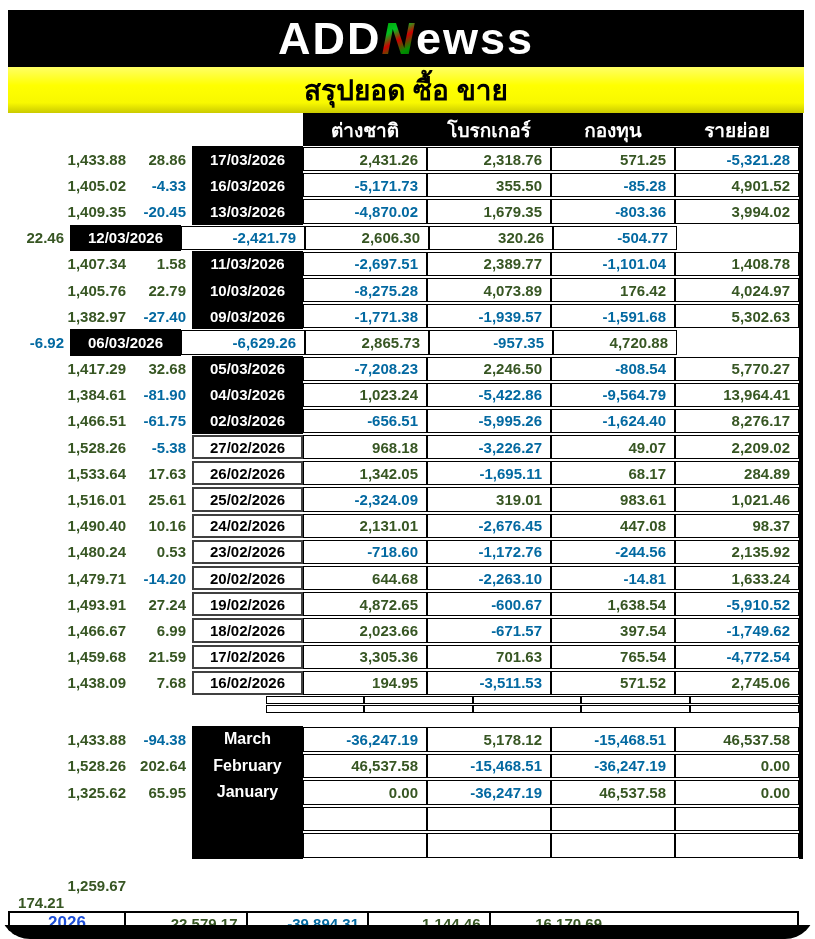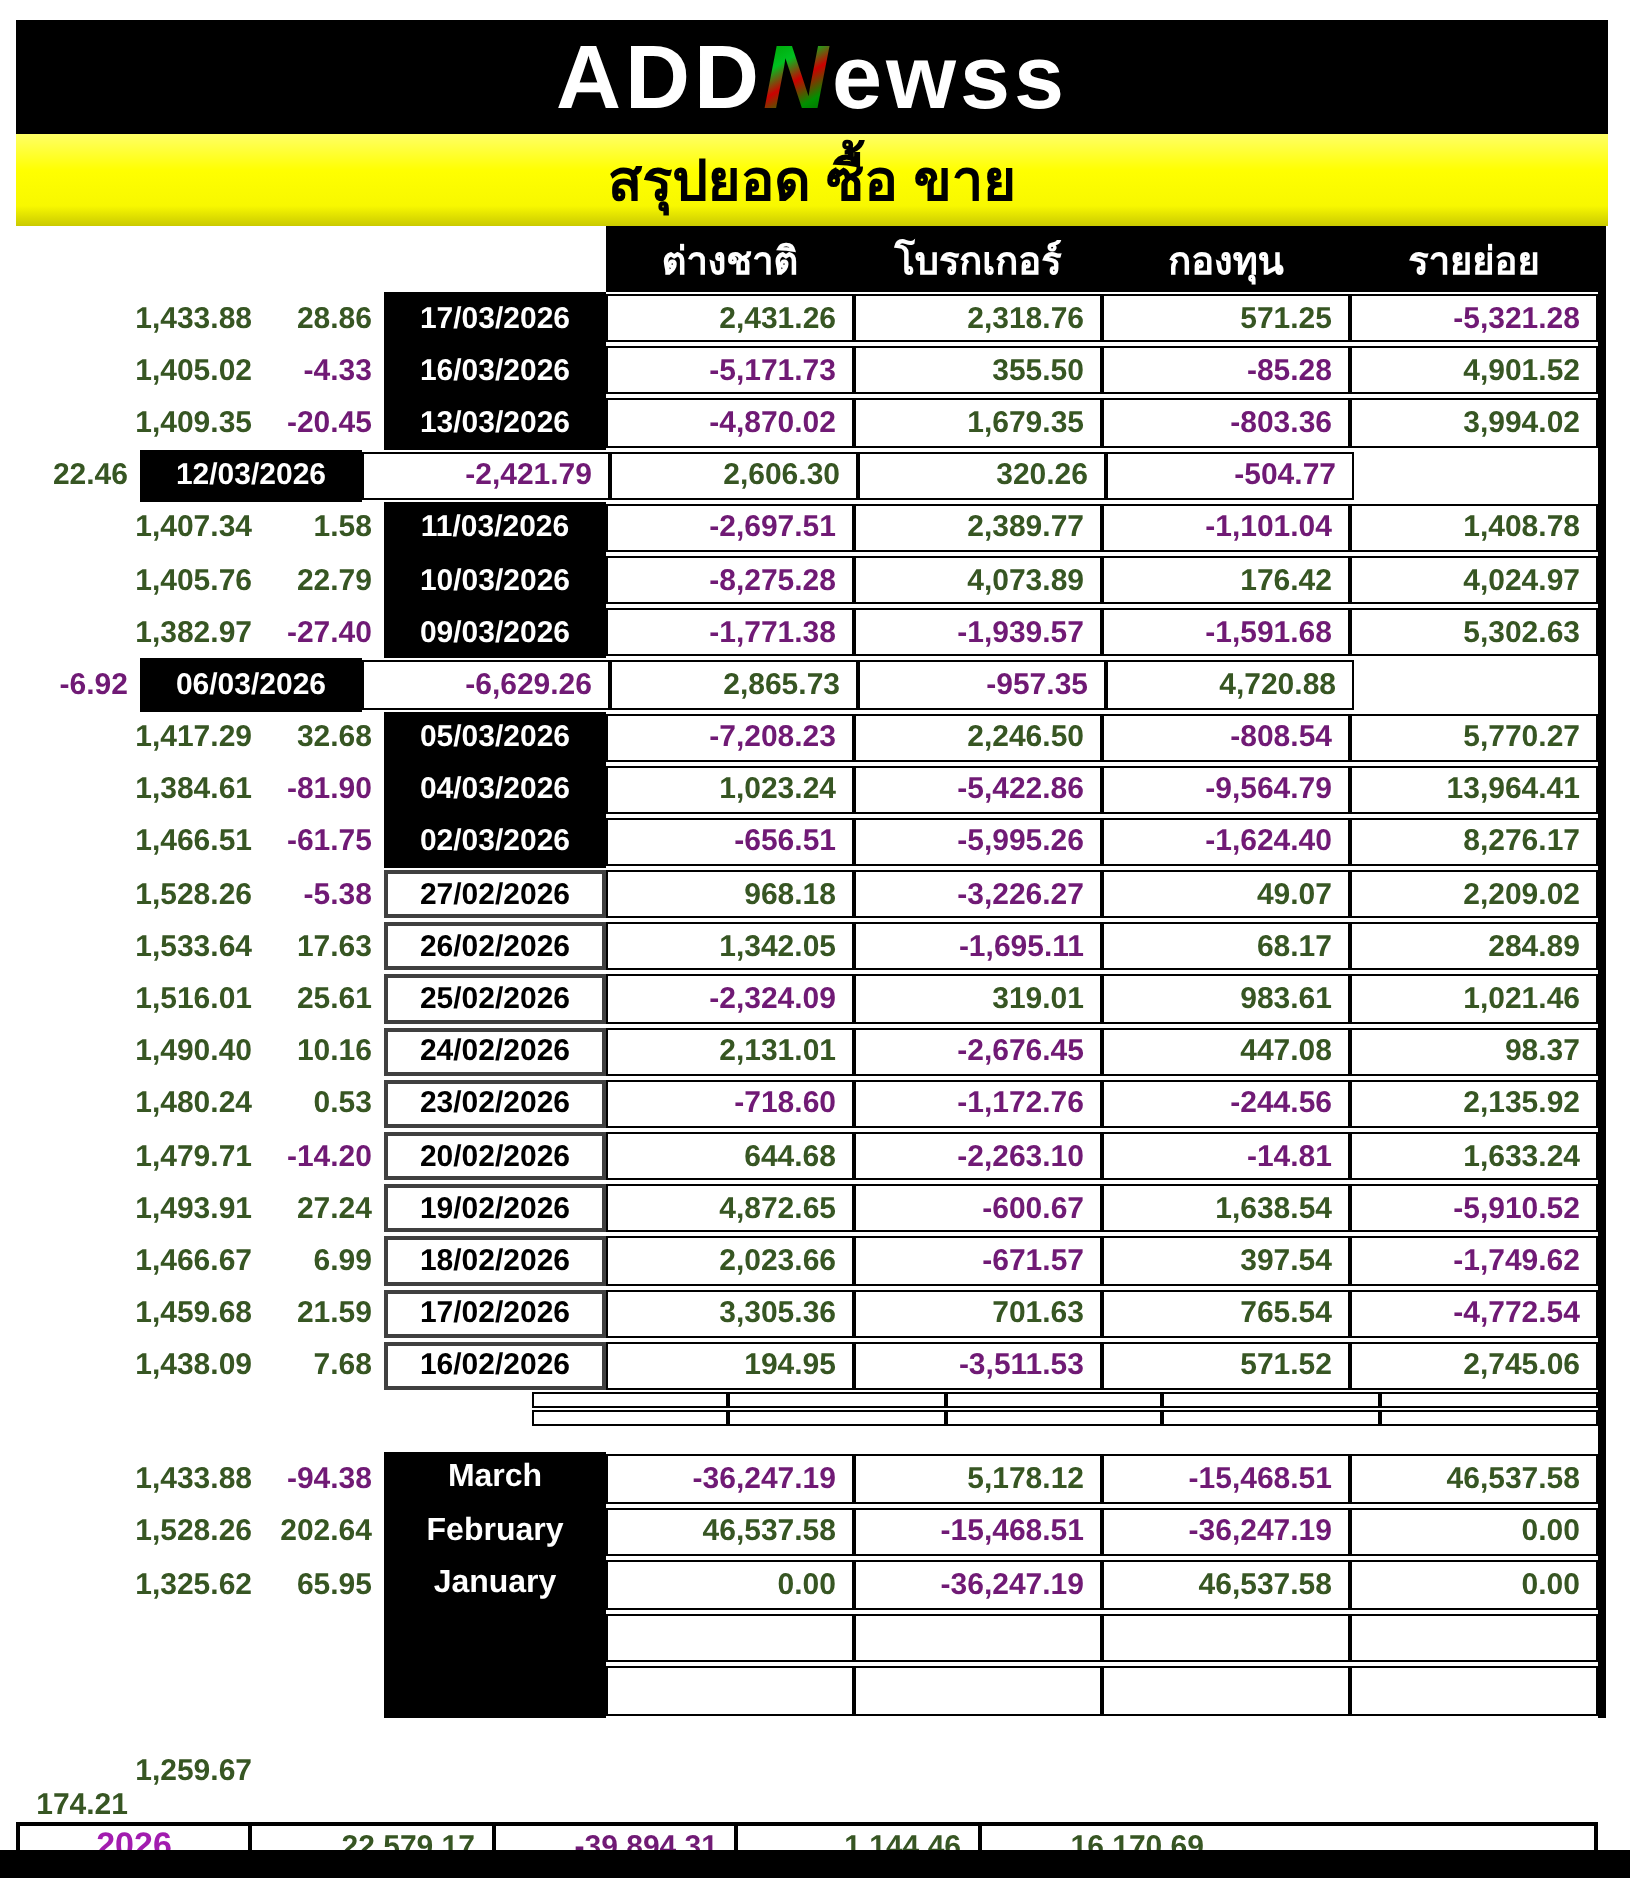--- a/index.html
+++ b/index.html
@@ -1,17 +1,17 @@
 <!DOCTYPE html>
 <html><head>
 <meta charset="utf-8">
 <style>
   html,body{margin:0;padding:0;background:#fff;}
   .page{position:relative;width:815px;height:939px;background:#fff;overflow:hidden;
-        font-family:"Liberation Sans","DejaVu Sans",sans-serif;}
+        font-family:"Liberation Sans","DejaVu Sans",sans-serif;border-radius:30px;}
 
   
   .logo-bar{position:absolute;left:8px;top:10px;width:796px;height:57px;background:#000;
             display:flex;align-items:center;justify-content:center;}
   .logo{font-size:45px;font-weight:bold;letter-spacing:2px;color:#fff;line-height:1;}
   .logo-n{background:linear-gradient(150deg,#00a000 12%,#00c020 34%,#cc0000 52%,#009000 72%,#005800 95%);
           -webkit-background-clip:text;background-clip:text;color:transparent;font-style:italic;}
 
   
   .banner{position:absolute;left:8px;top:67px;width:796px;height:46px;
@@ -35,36 +35,36 @@
   .num{font-weight:bold;font-size:15px;display:flex;align-items:center;justify-content:flex-end;}
   .idx{width:122px;padding-right:4px;}
   .chg{width:62px;padding-right:6px;}
   .date{width:111px;font-weight:bold;font-size:15px;display:flex;align-items:center;justify-content:center;}
   .date.dark{background:#000;color:#fff;}
   .date.light{color:#000;border:2px solid #404040;margin:1px 0;background:#fff;}
   .val{width:124px;border:1px solid #000;margin:1px 0;padding-right:8px;background:#fff;}
   .mlabel{width:111px;background:#000;color:#fff;font-weight:bold;font-size:16px;
           display:flex;align-items:center;justify-content:center;}
   .pos{color:#375623;}
-  .neg{color:#701a75;}
+  .neg{color:#0369a1;}
 
   
   .thin-row{display:flex;height:9px;}
   .thin-spacer{width:295px;}
   .thin-date{width:111px;border:1px solid #000;background:#fff;box-sizing:border-box;margin-bottom:1px;}
   .thin-val{width:124px;border:1px solid #000;background:#fff;box-sizing:border-box;margin-bottom:1px;}
 
   
   .right-rule{position:absolute;left:799px;top:113px;width:4px;height:746px;background:#000;}
 
   
   .year-row{position:absolute;left:8px;top:877px;width:791px;height:37px;display:flex;flex-direction:column;}
   .year-group{display:flex;border:2px solid #000;box-sizing:border-box;background:#fff;}
   .ylabel{width:114px;display:flex;align-items:center;justify-content:center;
-          font-weight:bold;font-size:17px;color:#a21caf;}
+          font-weight:bold;font-size:17px;color:#1d4ed8;}
   .yval{width:121.5px;border-left:2px solid #000;padding-right:8px;box-sizing:border-box;
         font-weight:bold;font-size:15px;display:flex;align-items:center;justify-content:flex-end;}
 
   .bottom-bar{position:absolute;left:0;top:925px;width:815px;height:14px;background:#000;}
 </style>
 </head>
 <body>
 
 <div class="page">
 

